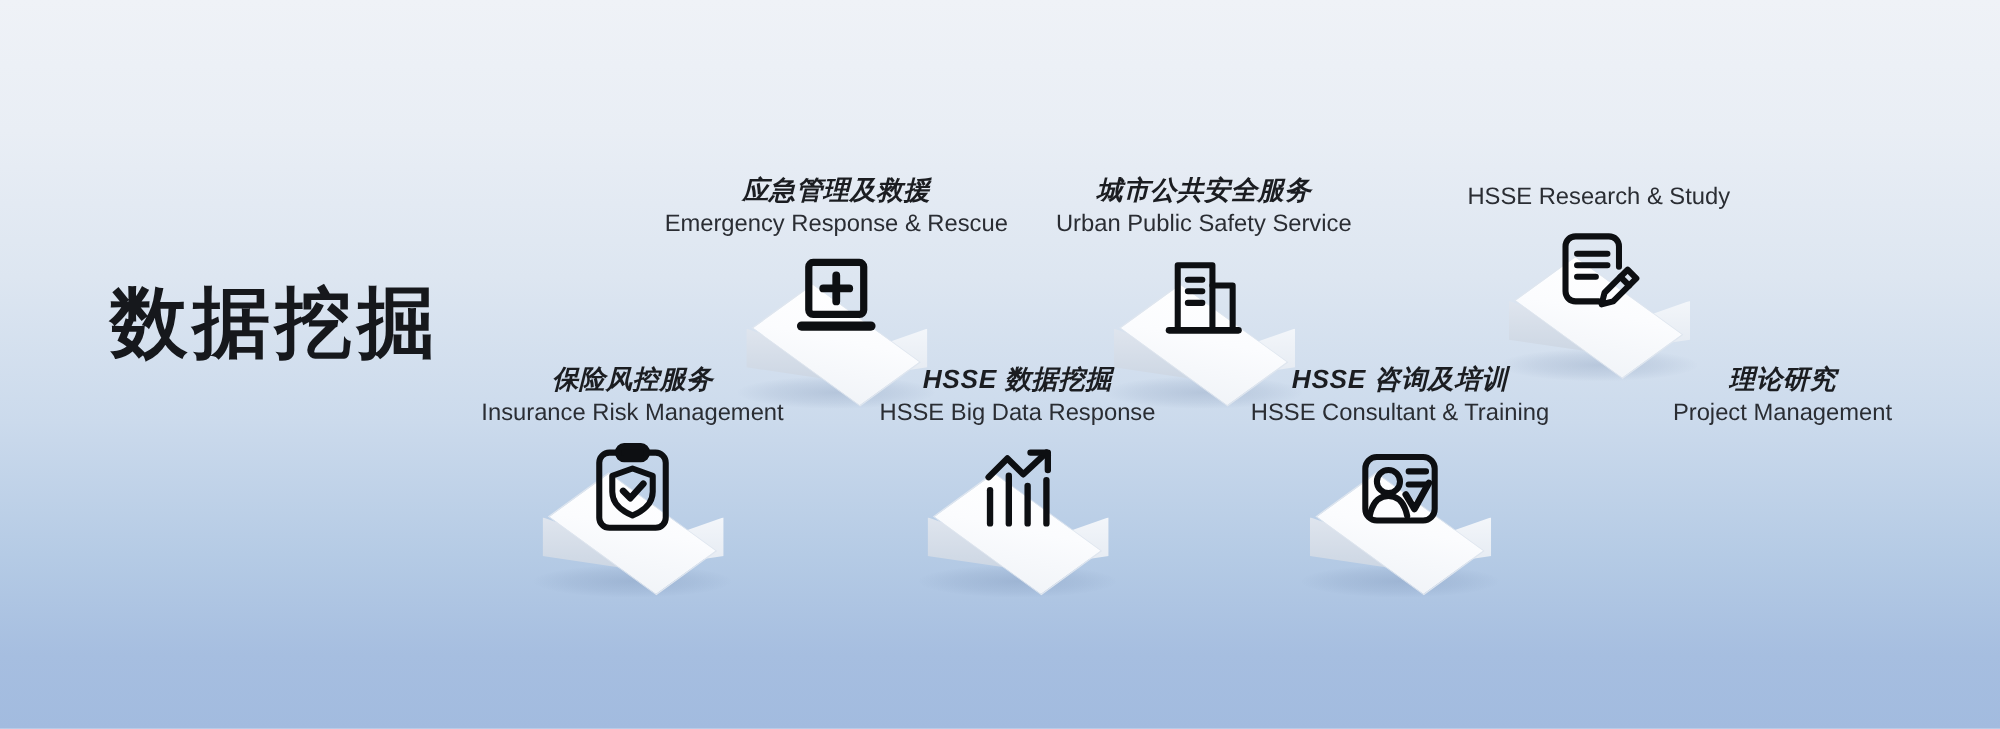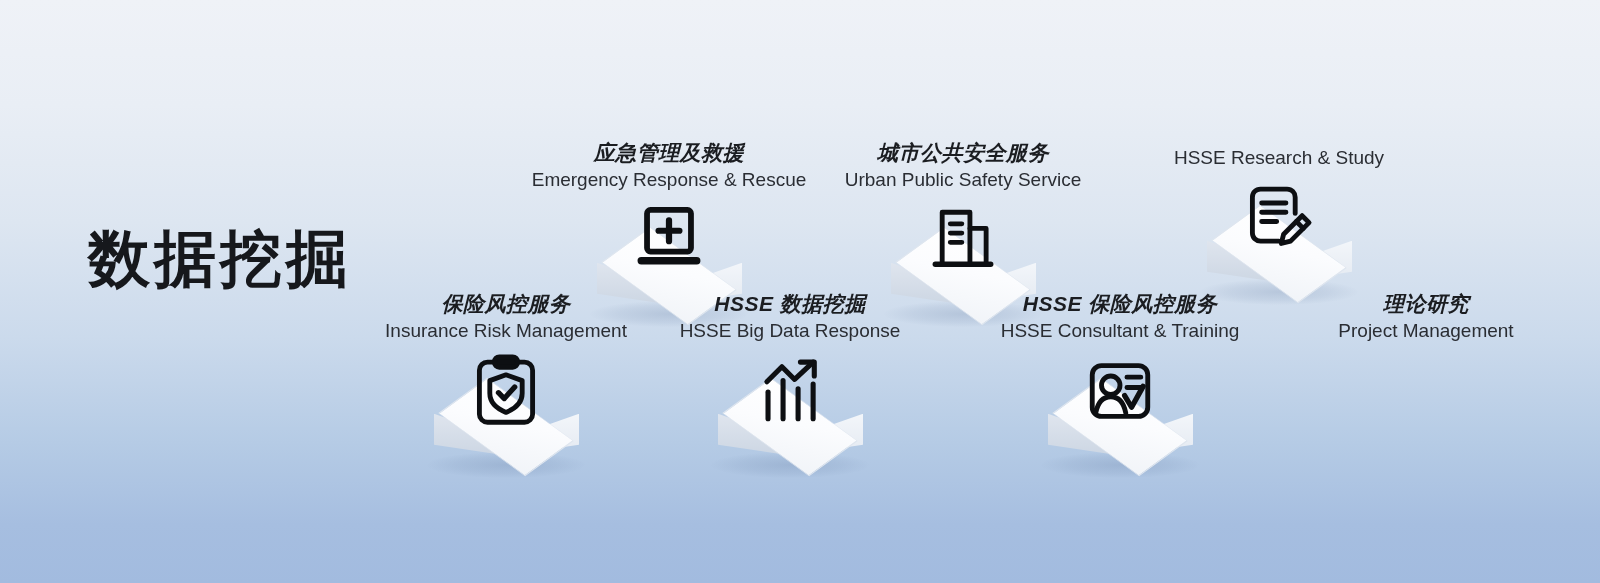--- a/index.html
+++ b/index.html
@@ -144,21 +144,21 @@
     height: 74px;
   }
   .icon-wrap svg { display: block; width: 100%; height: 100%; }
 
   
   .row-top   { top: 142px; }
   .row-bot   { top: 293px; }
 
   .col-a { left: 356px; }
   .col-b { left: 519px; }
-  .col-c { left: 640px; }
+  .col-c { left: 664px; }
   .col-d { left: 813px; }
   .col-e { left: 970px; }
   .col-f { left: 1129px; }
   .col-g { left: 1276px; }
 </style>
 </head>
 <body>
 
 <div class="stage">
 
@@ -243,21 +243,21 @@
           <path d="M14 52 V8 H38 V52"></path>
           <path d="M38 22 H52 V52"></path>
           <path d="M21 18 H31 M21 26 H31 M21 34 H31"></path>
           <path d="M8 53 H56" stroke-width="4.6"></path>
         </svg>
       </div>
     </div>
   </div>
 
   <div class="item row-bot col-e">
-    <div class="item-cn">HSSE 保险风控服务</div>
+    <div class="item-cn">HSSE 咨询及培训</div>
     <div class="item-en">HSSE Consultant &amp; Training</div>
     <div class="art">
       <div class="ped-shadow"></div>
       <div class="pedestal">
         <div class="ped-left"></div>
         <div class="ped-right"></div>
         <div class="ped-top"></div>
       </div>
       <div class="icon-wrap">
         <svg viewBox="0 0 64 64" fill="none" stroke="#0d0f12" stroke-width="4.2" stroke-linecap="round" stroke-linejoin="round">

